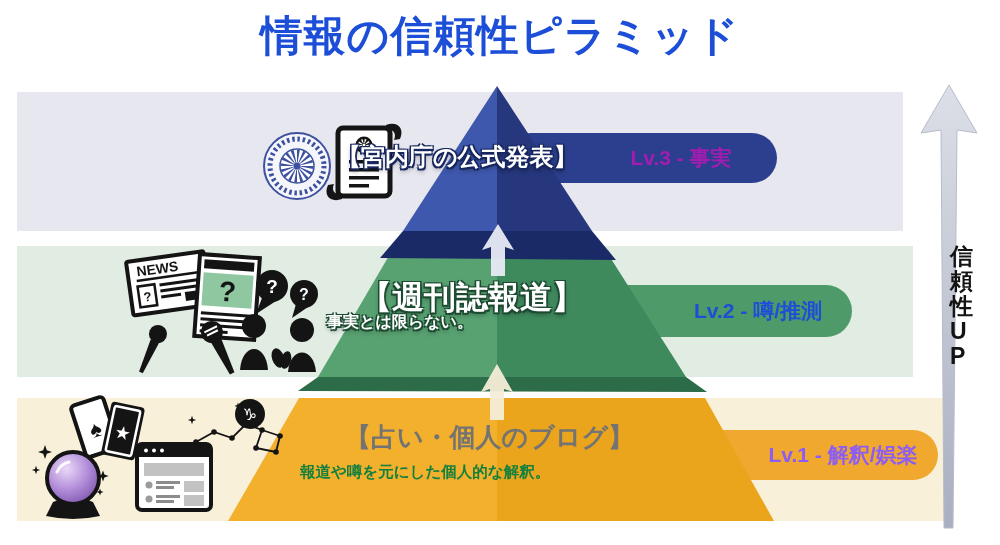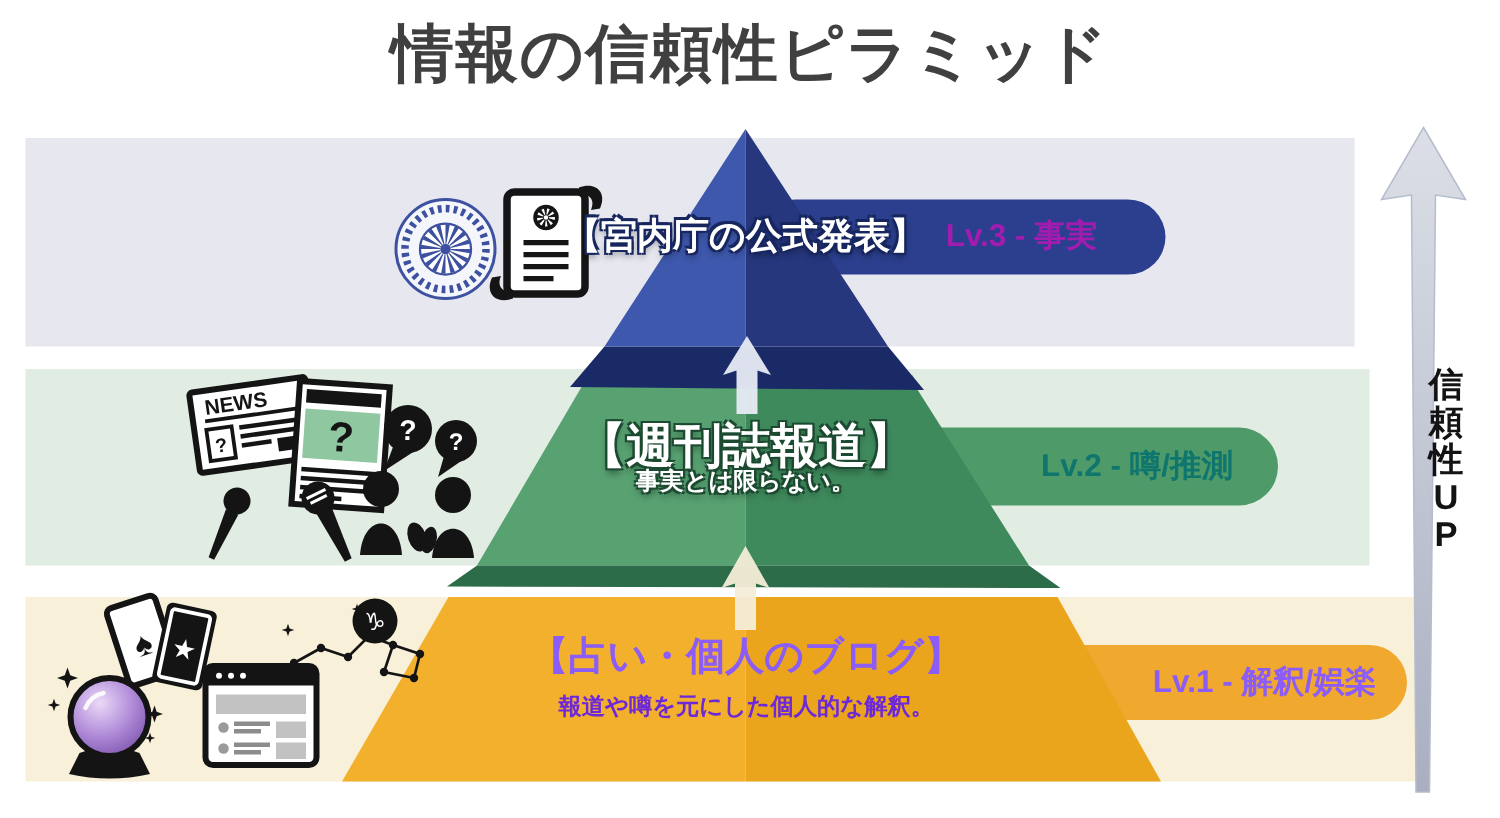--- a/index.html
+++ b/index.html
@@ -1,49 +1,49 @@
 <!DOCTYPE html>
 <html><head>
 <meta charset="utf-8">
 <style>
   html,body{margin:0;padding:0;background:#ffffff;}
   .stage{position:relative;width:1000px;height:545px;background:#ffffff;overflow:hidden;
          font-family:"Liberation Sans","DejaVu Sans",sans-serif;}
   .abs{position:absolute;}
   
   .main-title{left:0;top:8px;width:1000px;text-align:center;font-size:42px;font-weight:900;
-              color:#404040;letter-spacing:1px;}
+              color:#1d4ed8;letter-spacing:1px;}
   
   .band{position:absolute;left:17px;}
   .band-l3{top:92px;width:886px;height:139px;background:#e7e7f0;}
   .band-l2{top:246px;width:896px;height:131px;background:#e1ece3;}
   .band-l1{top:398px;width:929px;height:123px;background:#f8f0d9;}
   
   .pill{position:absolute;}
   .pill-l3{left:520px;top:133px;width:257px;height:50px;background:#2b3f8e;border-radius:10px 25px 25px 10px;}
   .pill-l2{left:598px;top:285px;width:254px;height:52px;background:#4f9a69;border-radius:10px 26px 26px 10px;}
   .pill-l1{left:688px;top:430px;width:250px;height:50px;background:#f0a82f;border-radius:10px 25px 25px 10px;}
   
   .gfx{position:absolute;left:0;top:0;pointer-events:none;}
   svg text{font-family:"Liberation Sans","DejaVu Sans",sans-serif;}
   
-  .txt{position:absolute;text-align:center;}
+  .txt{position:absolute;}
   .outline-navy{color:#ffffff;text-shadow:-1.5px -1.5px 0 #17265e,1.5px -1.5px 0 #17265e,
      -1.5px 1.5px 0 #17265e,1.5px 1.5px 0 #17265e,0 3px 5px rgba(0,0,0,.45);}
   .outline-green{color:#ffffff;text-shadow:-1.5px -1.5px 0 #1c4a31,1.5px -1.5px 0 #1c4a31,
      -1.5px 1.5px 0 #1c4a31,1.5px 1.5px 0 #1c4a31,0 3px 5px rgba(0,0,0,.4);}
   .head-l3{left:337px;top:141px;width:320px;font-size:24px;font-weight:800;}
   .desc-l3{left:387px;top:184px;width:220px;font-size:14.5px;line-height:18.5px;font-weight:700;}
   .head-l2{left:360px;top:276px;width:275px;font-size:32px;font-weight:800;}
   .desc-l2{left:327px;top:311px;width:340px;font-size:16px;line-height:22.5px;font-weight:700;}
-  .head-l1{left:345px;top:420px;width:305px;font-size:26px;font-weight:800;color:#8b5cf6;}
-  .desc-l1{left:300px;top:460px;width:395px;font-size:15.5px;line-height:23px;font-weight:700;color:#6d28d9;}
+  .head-l1{left:345px;top:420px;width:305px;font-size:26px;font-weight:800;color:#737373;}
+  .desc-l1{left:300px;top:460px;width:395px;font-size:15.5px;line-height:23px;font-weight:700;color:#15803d;}
   .badge{position:absolute;text-align:center;font-weight:800;font-size:21px;}
   .badge-l3{left:585px;top:133px;width:192px;height:50px;line-height:50px;color:#a21caf;}
-  .badge-l2{left:664px;top:285px;width:188px;height:52px;line-height:52px;color:#0f766e;}
+  .badge-l2{left:664px;top:285px;width:188px;height:52px;line-height:52px;color:#1d4ed8;}
   .badge-l1{left:748px;top:430px;width:190px;height:50px;line-height:50px;color:#8b5cf6;}
   .axis-label{left:950px;top:244px;width:28px;font-size:23px;font-weight:900;color:#131313;line-height:25px;}
   .axis-label div{height:25px;}
 </style>
 </head>
 <body>
 
 <div class="stage">
 
   <div class="abs main-title">情報の信頼性ピラミッド</div>

